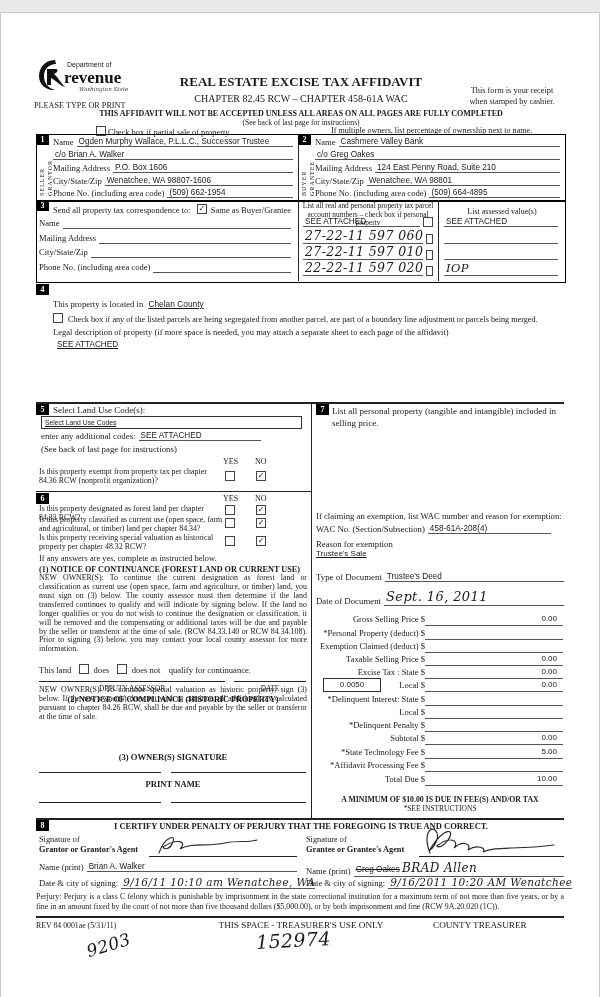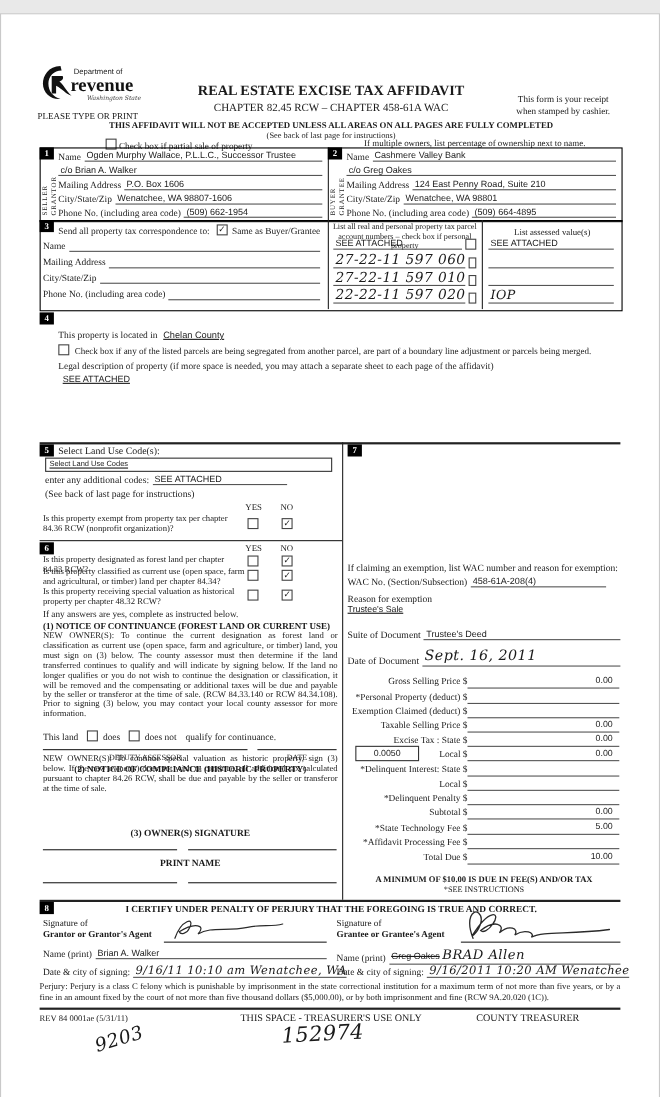--- a/index.html
+++ b/index.html
@@ -250,31 +250,32 @@
   <div class="abs j" style="left:38px;top:673px;width:268px;font-size:7.9px;line-height:1.13">NEW OWNER(S): To continue special valuation as historic property, sign (3) below. If the new owner(s) does not wish to continue, all additional tax calculated pursuant to chapter 84.26 RCW, shall be due and payable by the seller or transferor at the time of sale.</div>
 
   <div class="abs b c" style="left:38px;top:739px;width:268px;font-size:8.6px">(3) OWNER(S) SIGNATURE</div>
   <div class="hline" style="left:38px;top:759px;width:122px"></div>
   <div class="hline" style="left:170px;top:759px;width:135px"></div>
   <div class="abs b c" style="left:38px;top:766px;width:268px;font-size:8.6px">PRINT NAME</div>
   <div class="hline" style="left:38px;top:789px;width:122px"></div>
   <div class="hline" style="left:170px;top:789px;width:135px"></div>
 
   <div class="badge" style="left:315px;top:391px">7</div>
+  <div class="abs" style="left:331px;top:392px;width:226px;font-size:9px;line-height:1.35">List all personal property (tangible and intangible) included in selling price.</div>
 
   <div class="abs" style="left:315px;top:498px;font-size:8.7px">If claiming an exemption, list WAC number and reason for exemption:</div>
   <div class="frow abs" style="left:315px;top:511px;width:235px">
     <span class="lbl" style="font-size:8.7px">WAC No. (Section/Subsection)</span>
     <span class="uf">458-61A-208(4)</span>
   </div>
   <div class="abs" style="left:315px;top:526px;font-size:8.7px">Reason for exemption</div>
   <div class="abs sans" style="left:315px;top:536px;font-size:8px">Trustee's Sale</div>
 
   <div class="frow abs" style="left:315px;top:559px;width:248px">
-    <span class="lbl" style="font-size:8.8px">Suite of Document</span>
+    <span class="lbl" style="font-size:8.8px">Type of Document</span>
     <span class="uf">Trustee's Deed</span>
   </div>
   <div class="frow abs" style="left:315px;top:576px;width:248px;height:17px">
     <span class="lbl" style="font-size:8.8px">Date of Document</span>
     <span class="uf hand" style="font-size:13px;font-family:'DejaVu Serif',serif">Sept. 16, 2011</span>
   </div>
 
   <div class="mrow" style="top:601px">
     <span class="mlabel">Gross Selling Price  $</span>
     <span class="mline">0.00</span>

